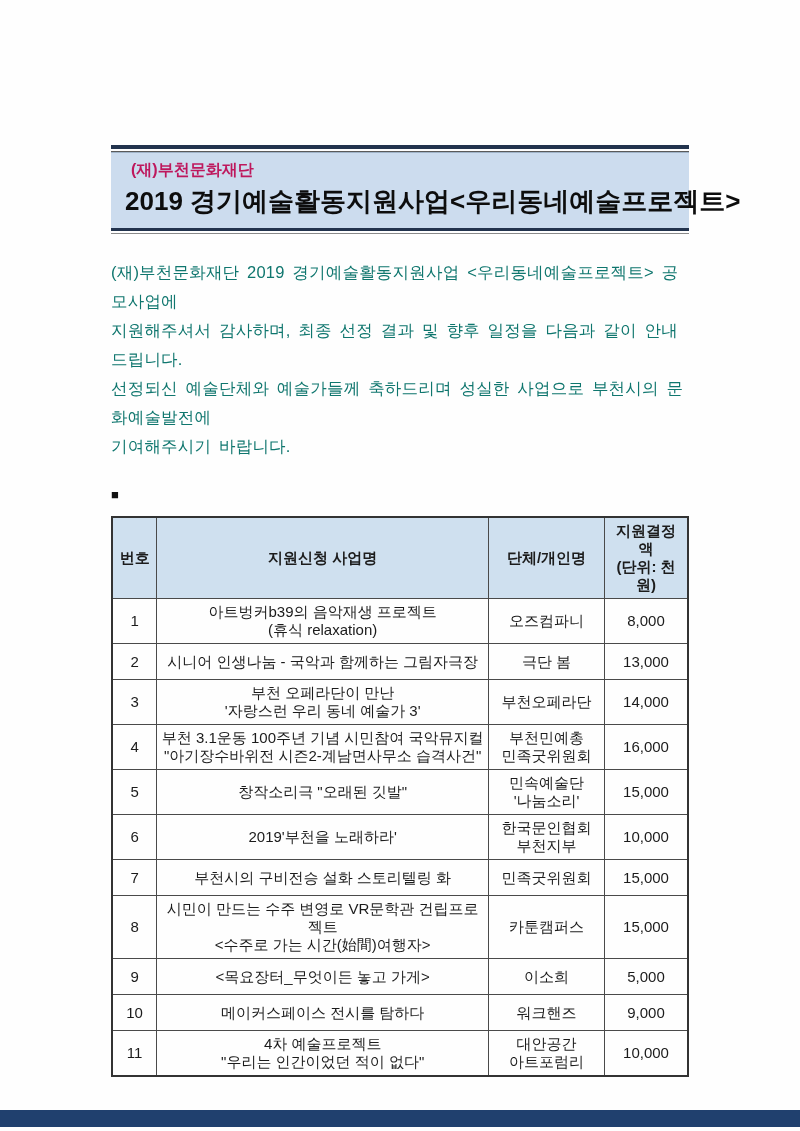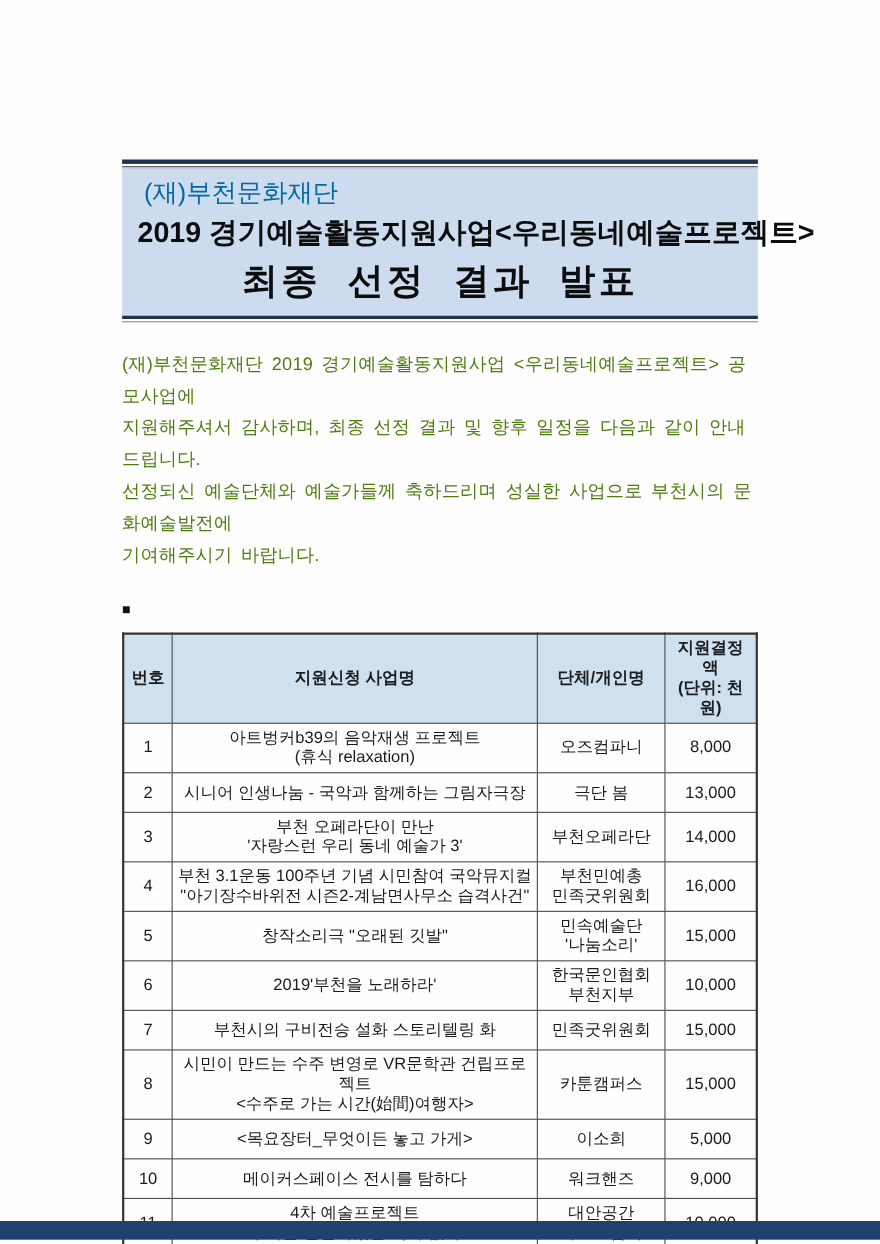--- a/index.html
+++ b/index.html
@@ -24,23 +24,23 @@
   
   .header-wrap { margin-top: 145px; }
   .rule-thick-top { height: 4px; background: #22334d; }
   .rule-thin-top  { height: 1px; background: #5a5a5a; margin-top: 2px; }
   .header-box {
     background: #ccdcee;
     padding: 7px 14px 9px 14px;
     border-top: 1px solid #9fb3c8;
   }
   .org-name {
-    font-size: 23px;
-    font-weight: normal;
-    color: #0369a1;
+    font-size: 16px;
+    font-weight: bold;
+    color: #be185d;
     padding-left: 6px;
   }
   .main-title {
     font-size: 26px;
     font-weight: bold;
     color: #0d0d0d;
     text-align: center;
     margin-top: 3px;
     letter-spacing: 0px;
     white-space: nowrap;
@@ -58,21 +58,21 @@
   .rule-thin-bottom  { height: 1px; background: #8a8a8a; margin-top: 2px; }
 
   
   .intro {
     margin-top: 24px;
     font-size: 16.5px;
     line-height: 29px;
     letter-spacing: 0.2px;
     word-spacing: 3px;
     white-space: pre-line;
-    color: #4d7c0f;
+    color: #0f766e;
   }
 
   
   .section-heading {
     margin-top: 27px;
     font-size: 17px;
     font-weight: bold;
     color: #111;
     display: flex;
     align-items: center;
@@ -128,21 +128,20 @@
 
 <div class="page">
   <div class="content">
 
     <div class="header-wrap">
       <div class="rule-thick-top"></div>
       <div class="rule-thin-top"></div>
       <div class="header-box">
         <div class="org-name">(재)부천문화재단</div>
         <div class="main-title">2019 경기예술활동지원사업&lt;우리동네예술프로젝트&gt;</div>
-        <div class="sub-title">최종 선정 결과 발표</div>
       </div>
       <div class="rule-thick-bottom"></div>
       <div class="rule-thin-bottom"></div>
     </div>
 
     <div class="intro">(재)부천문화재단 2019 경기예술활동지원사업 &lt;우리동네예술프로젝트&gt; 공모사업에
 지원해주셔서 감사하며, 최종 선정 결과 및 향후 일정을 다음과 같이 안내드립니다.
 선정되신 예술단체와 예술가들께 축하드리며 성실한 사업으로 부천시의 문화예술발전에
 기여해주시기 바랍니다.</div>
 

